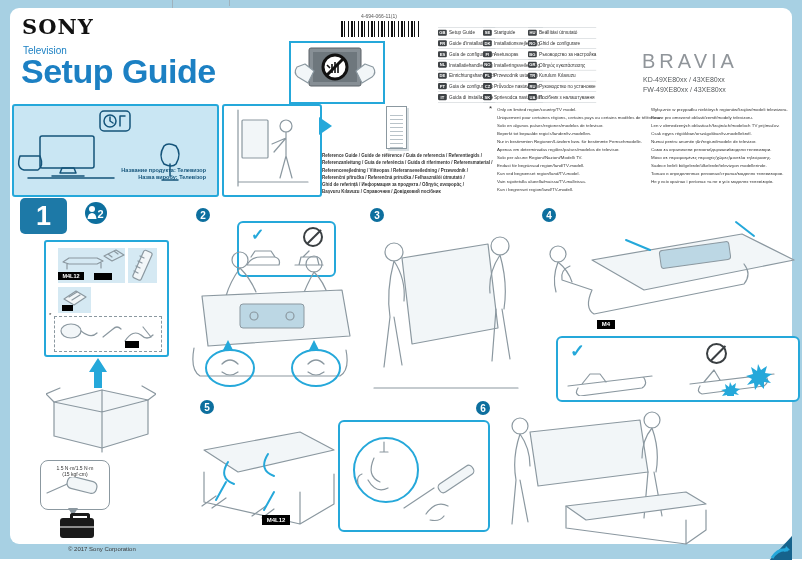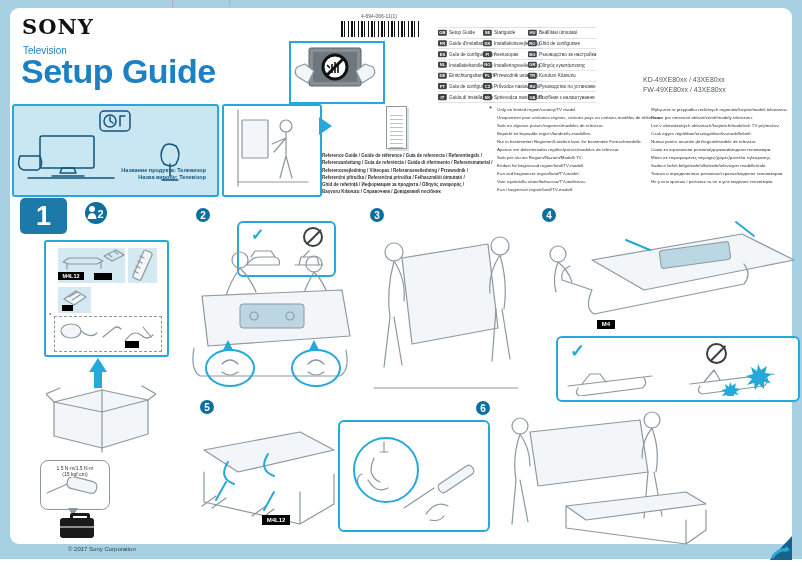--- a/index.html
+++ b/index.html
@@ -195,20 +195,21 @@
         <span class="lang-tag">RU</span>
         <span>Руководство по установке</span>
       </div>
 
       <div class="lang-row">
         <span class="lang-tag">UA</span>
         <span>Посібник з налаштування</span>
       </div>
     </div>
 
+  <div class="abs bravia">BRAVIA</div>
   <div class="abs models">
     <div>KD-49XE80xx / 43XE80xx</div>
     <div>FW-49XE80xx / 43XE80xx</div>
   </div>
 
   <div class="abs boxA">
     <svg width="199" height="85" viewBox="0 0 199 85">
       <rect x="86" y="5" width="30" height="20" rx="4" fill="#fff" class="nv"></rect>
       <circle cx="96" cy="15" r="6" class="nv"></circle>
       <path class="nv" d="M96 11 v4 l3 2 M106 10 v10 m0 -10 h5"></path>

